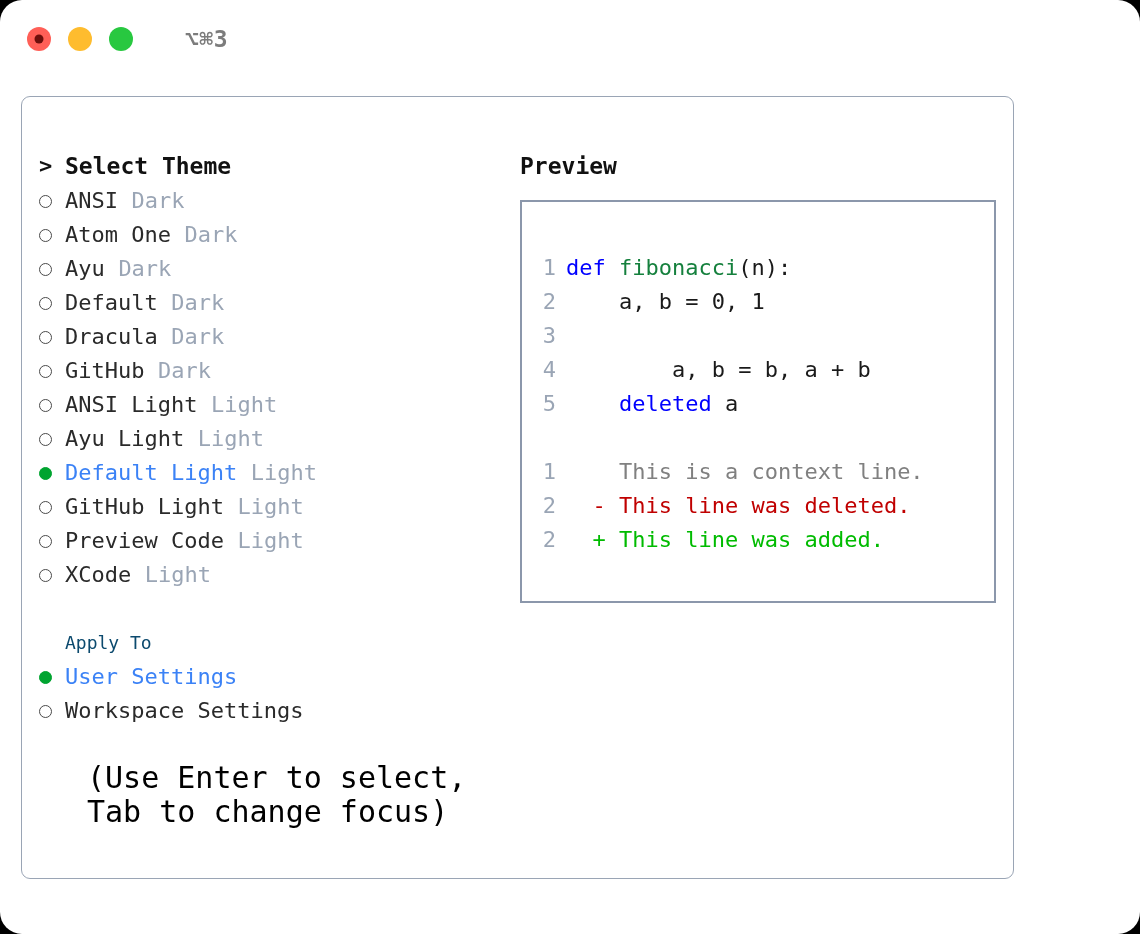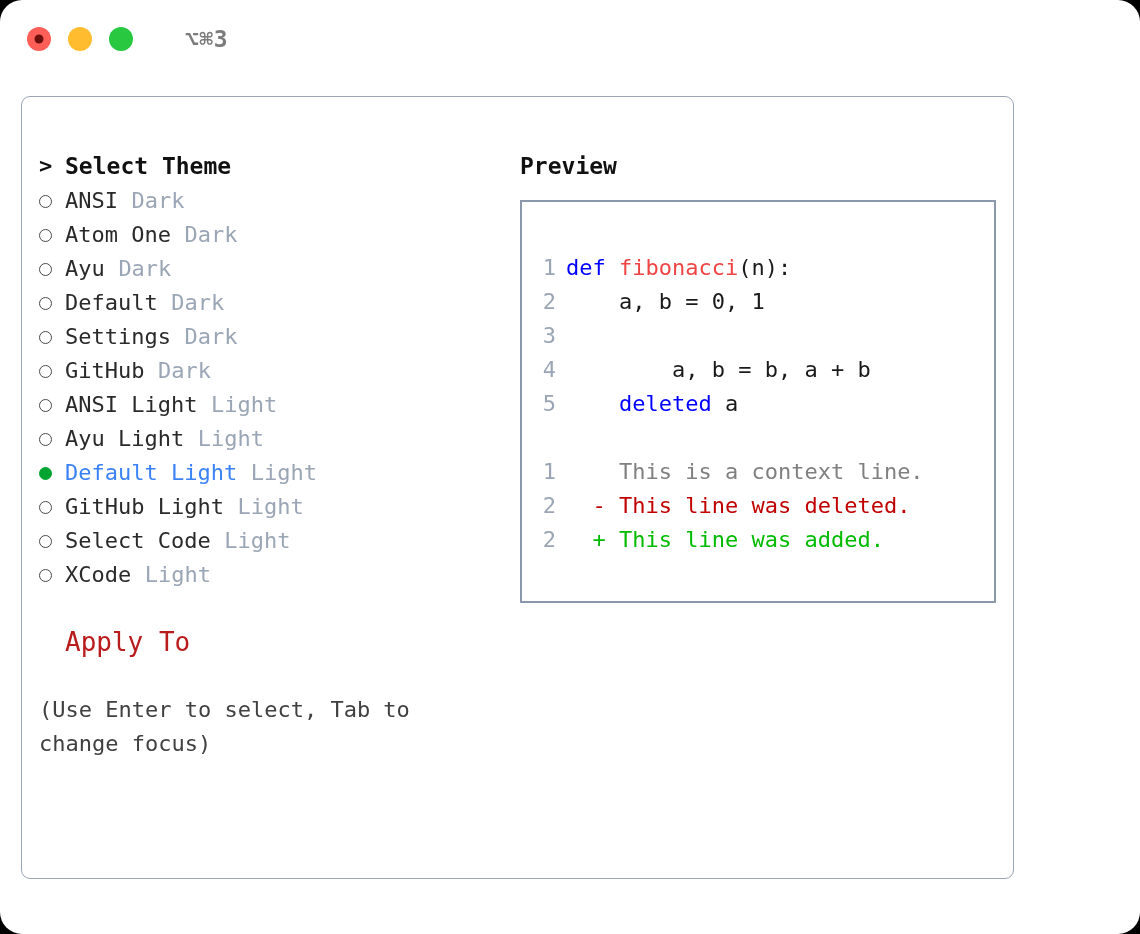--- a/index.html
+++ b/index.html
@@ -133,31 +133,32 @@
   .row.selected .theme-name { color: #3b82f6; }
 
   .variant {
     color: #9aa5b5;
     margin-left: 0.62em;
   }
 
   .spacer-row { height: 34px; }
 
   .apply-header {
-    font-size: 26px;
-    color: #b91c1c;
+    font-size: 18px;
+    color: #0c4a6e;
   }
 
   .hint {
     margin-top: 34px;
-    font-size: 22px;
-    color: #404040;
+    font-size: 30px;
+    color: #000000;
     line-height: 34px;
     width: 400px;
     white-space: pre-wrap;
+    margin-left: 48px;
   }
 
   
   .right-col {
     position: absolute;
     left: 498px;
     top: 52px;
     width: 500px;
   }
 
@@ -191,21 +192,21 @@
     width: 44px;
     flex: 0 0 44px;
     text-align: right;
     color: #9aa5b5;
     padding-right: 10px;
   }
 
   .code-text { color: #1a1a1a; }
 
   .kw  { color: #0000ff; }
-  .fn  { color: #ef4444; }
+  .fn  { color: #15803d; }
   .pl  { color: #1a1a1a; }
 
   .blank-line { height: 34px; }
 
   .diff-ctx { color: #808080; }
   .diff-del { color: #c00000; }
   .diff-add { color: #00bb00; }
 </style>
 </head>
 <body>
@@ -228,37 +229,41 @@
       <div class="row header-row">
         <span class="marker">&gt;</span>
         <span>Select Theme</span>
       </div>
 
       <div id="theme-rows">
           <div class="row"><span class="marker"><span class="bullet"></span></span><span class="theme-name">ANSI</span><span class="variant">Dark</span></div>
           <div class="row"><span class="marker"><span class="bullet"></span></span><span class="theme-name">Atom One</span><span class="variant">Dark</span></div>
           <div class="row"><span class="marker"><span class="bullet"></span></span><span class="theme-name">Ayu</span><span class="variant">Dark</span></div>
           <div class="row"><span class="marker"><span class="bullet"></span></span><span class="theme-name">Default</span><span class="variant">Dark</span></div>
-          <div class="row"><span class="marker"><span class="bullet"></span></span><span class="theme-name">Settings</span><span class="variant">Dark</span></div>
+          <div class="row"><span class="marker"><span class="bullet"></span></span><span class="theme-name">Dracula</span><span class="variant">Dark</span></div>
           <div class="row"><span class="marker"><span class="bullet"></span></span><span class="theme-name">GitHub</span><span class="variant">Dark</span></div>
           <div class="row"><span class="marker"><span class="bullet"></span></span><span class="theme-name">ANSI Light</span><span class="variant">Light</span></div>
           <div class="row"><span class="marker"><span class="bullet"></span></span><span class="theme-name">Ayu Light</span><span class="variant">Light</span></div>
           <div class="row selected"><span class="marker"><span class="bullet filled"></span></span><span class="theme-name">Default Light</span><span class="variant">Light</span></div>
           <div class="row"><span class="marker"><span class="bullet"></span></span><span class="theme-name">GitHub Light</span><span class="variant">Light</span></div>
-          <div class="row"><span class="marker"><span class="bullet"></span></span><span class="theme-name">Select Code</span><span class="variant">Light</span></div>
+          <div class="row"><span class="marker"><span class="bullet"></span></span><span class="theme-name">Preview Code</span><span class="variant">Light</span></div>
           <div class="row"><span class="marker"><span class="bullet"></span></span><span class="theme-name">XCode</span><span class="variant">Light</span></div>
         </div>
 
       <div class="spacer-row"></div>
 
       <div class="row">
         <span class="marker"> </span>
         <span class="apply-header">Apply To</span>
       </div>
 
+      <div id="apply-rows">
+          <div class="row selected"><span class="marker"><span class="bullet filled"></span></span><span class="theme-name">User Settings</span></div>
+          <div class="row"><span class="marker"><span class="bullet"></span></span><span class="theme-name">Workspace Settings</span></div>
+        </div>
 
       <div class="hint">(Use Enter to select, Tab to change focus)</div>
     </div>
 
     <div class="right-col">
       <div class="preview-title">Preview</div>
 
       <div class="preview-box">
         <div id="code-block">
             <div class="code-line"><span class="lineno">1</span><span class="code-text"><span class="kw">def</span><span class="pl"> </span><span class="fn">fibonacci</span><span class="pl">(n):</span></span></div>

